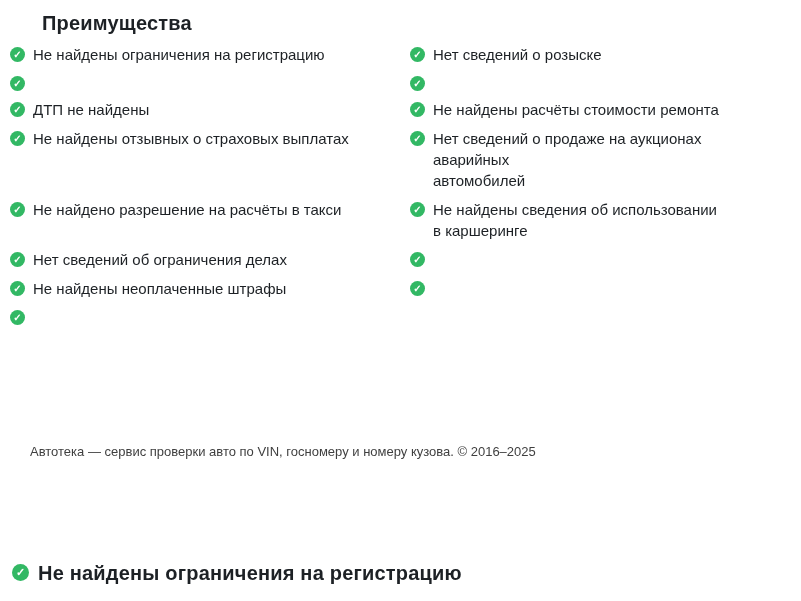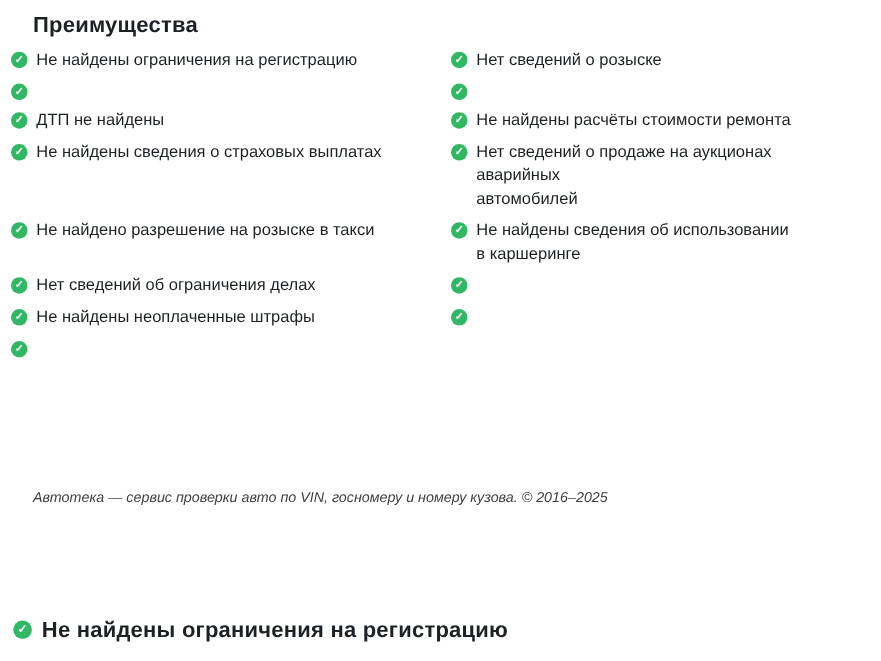--- a/index.html
+++ b/index.html
@@ -7,21 +7,21 @@
     width: 801px; height: 601px;
     background: #ffffff;
     overflow: hidden;
     position: relative;
     font-family: "Liberation Sans", sans-serif;
     color: #1d2125;
   }
 
   
   .section-title {
-    margin: 12px 0 0 30px;
+    margin: 12px 0 0 42px;
     font-size: 20px;
     font-weight: 700;
     letter-spacing: 0.2px;
     color: #1d2125;
   }
 
   
   .adv-grid {
     margin: 9px 20px 0 10px;
     display: grid;
@@ -53,21 +53,20 @@
     white-space: pre-line;
     color: #1d2125;
   }
 
   
   .footer-note {
     margin: 118px 0 0 30px;
     font-size: 13px;
     line-height: 18px;
     color: #3f3f3f;
-    font-style: italic;
   }
 
   
   .detail {
     margin: 101px 0 0 12px;
   }
   .detail-head {
     display: flex;
     align-items: flex-start;
     gap: 9px;
@@ -115,31 +114,31 @@
       <span class="check">✓</span>
       <span class="adv-text">ДТП не найдены</span>
     </div>
     <div class="adv-cell">
       <span class="check">✓</span>
       <span class="adv-text">Не найдены расчёты стоимости ремонта</span>
     </div>
 
     <div class="adv-cell">
       <span class="check">✓</span>
-      <span class="adv-text">Не найдены сведения о страховых выплатах</span>
+      <span class="adv-text">Не найдены отзывных о страховых выплатах</span>
     </div>
     <div class="adv-cell">
       <span class="check">✓</span>
       <span class="adv-text">Нет сведений о продаже на аукционах аварийных
 автомобилей</span>
     </div>
 
     <div class="adv-cell">
       <span class="check">✓</span>
-      <span class="adv-text">Не найдено разрешение на розыске в такси</span>
+      <span class="adv-text">Не найдено разрешение на расчёты в такси</span>
     </div>
     <div class="adv-cell">
       <span class="check">✓</span>
       <span class="adv-text">Не найдены сведения об использовании
 в каршеринге</span>
     </div>
 
     <div class="adv-cell">
       <span class="check">✓</span>
       <span class="adv-text">Нет сведений об ограничения делах</span>

